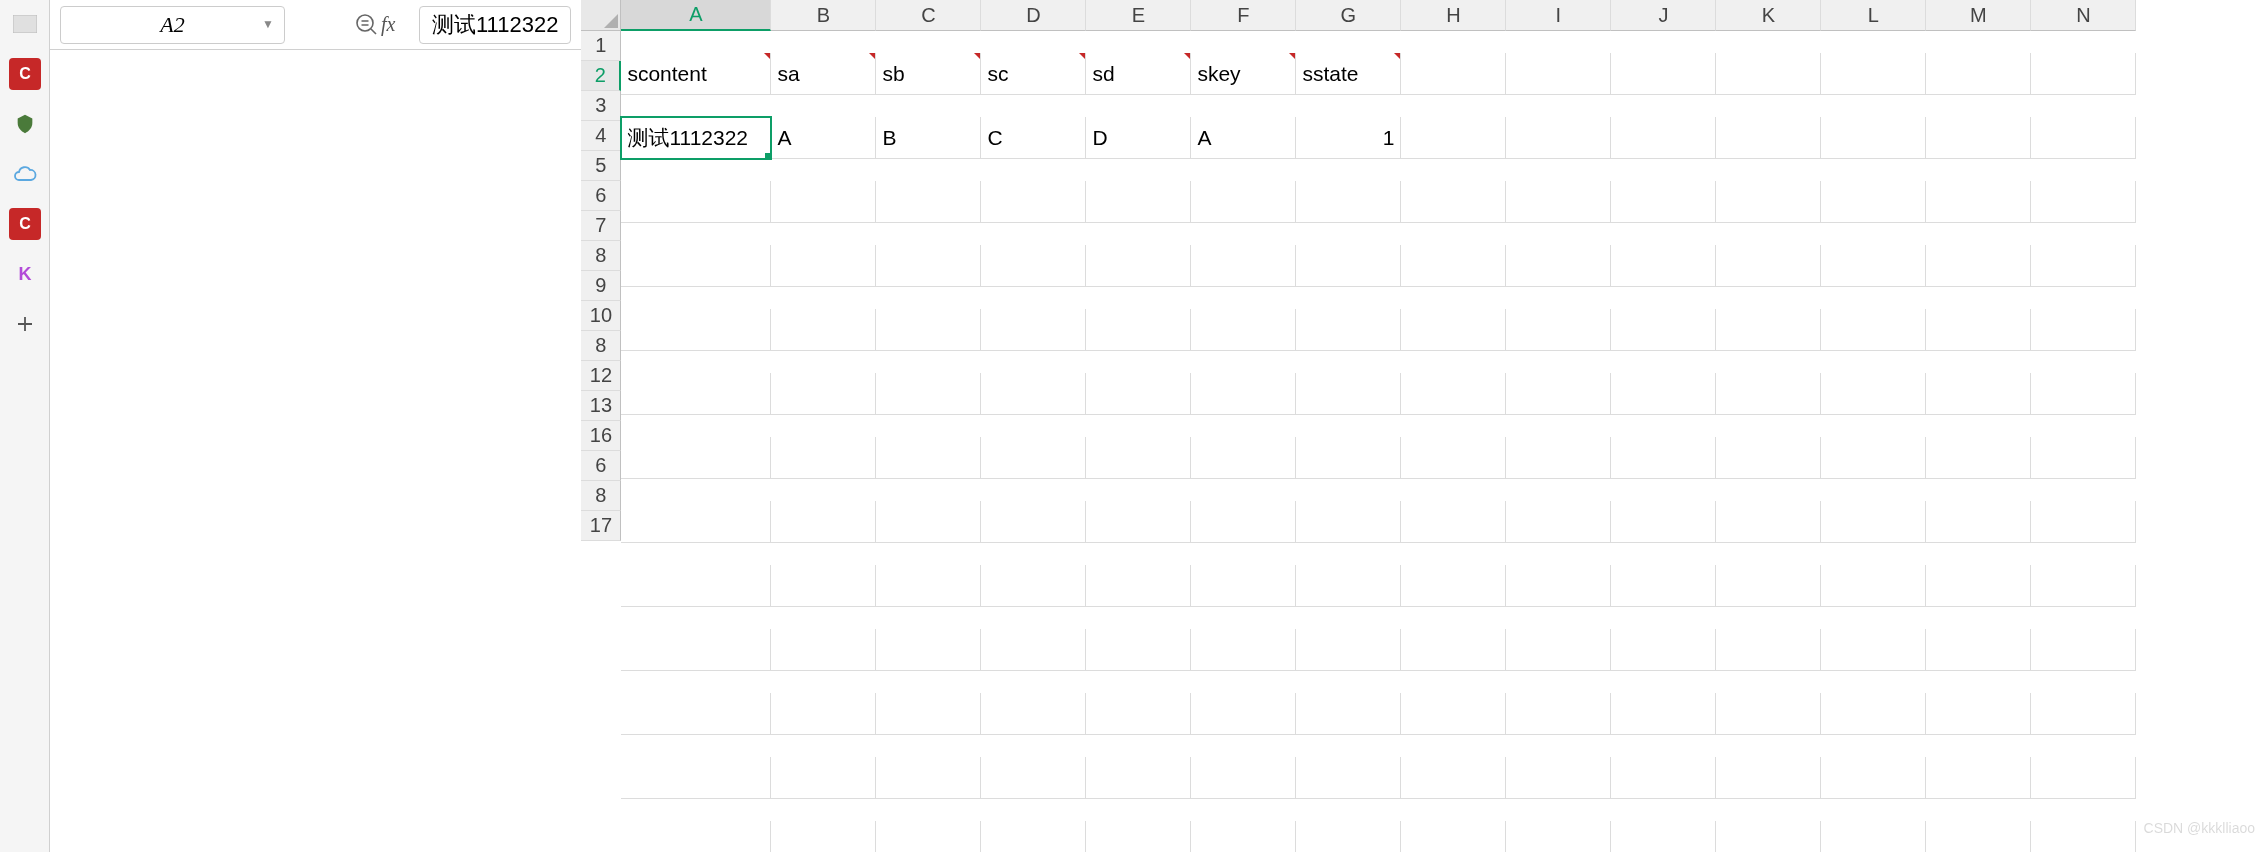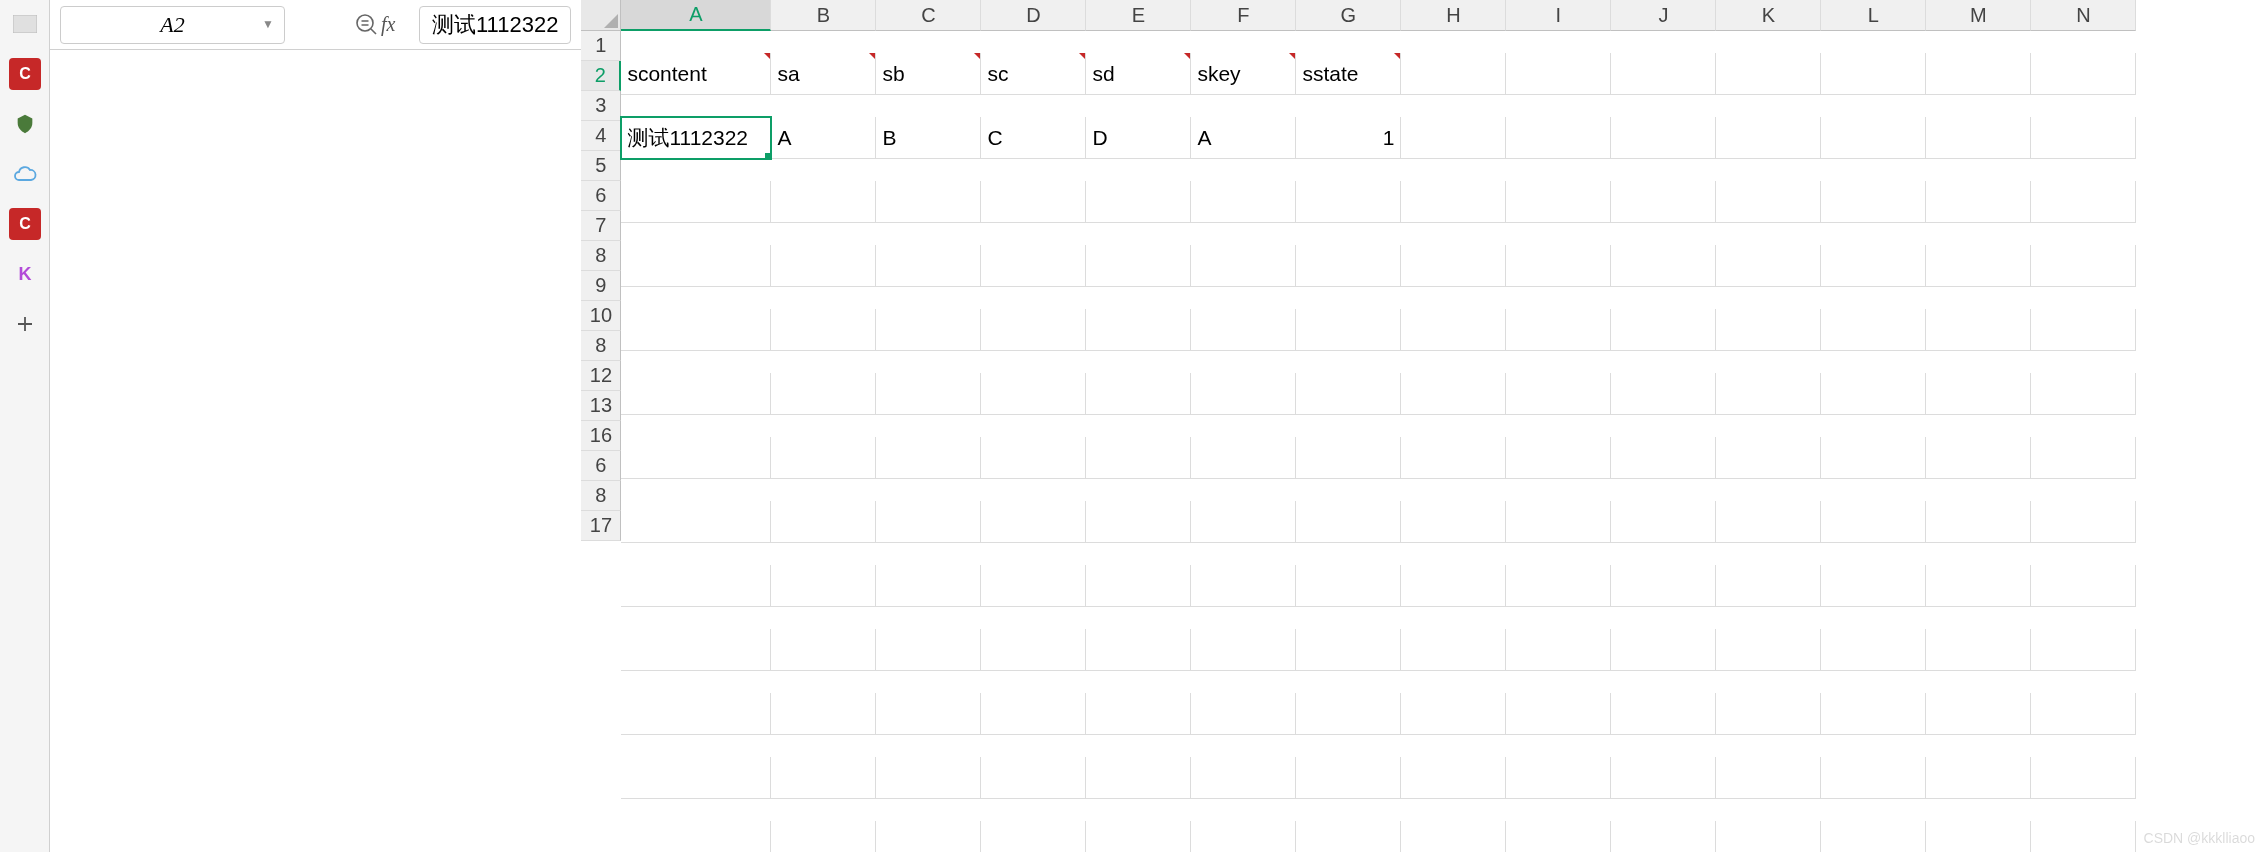--- a/index.html
+++ b/index.html
@@ -155,21 +155,21 @@
     }
     .comment-mark::before {
       content: '';
       position: absolute;
       top: 0; right: 0;
       border-top: 6px solid #c62828;
       border-left: 6px solid transparent;
     }
     .watermark {
       position: absolute;
-      bottom: 6px; right: 10px;
+      bottom: 16px; right: 10px;
       font-size: 14px; color: rgba(0,0,0,0.15);
       font-family: sans-serif;
     }
   </style>
 </head>
 <body>
 
 <div class="app">
 
   <div class="sidebar">

